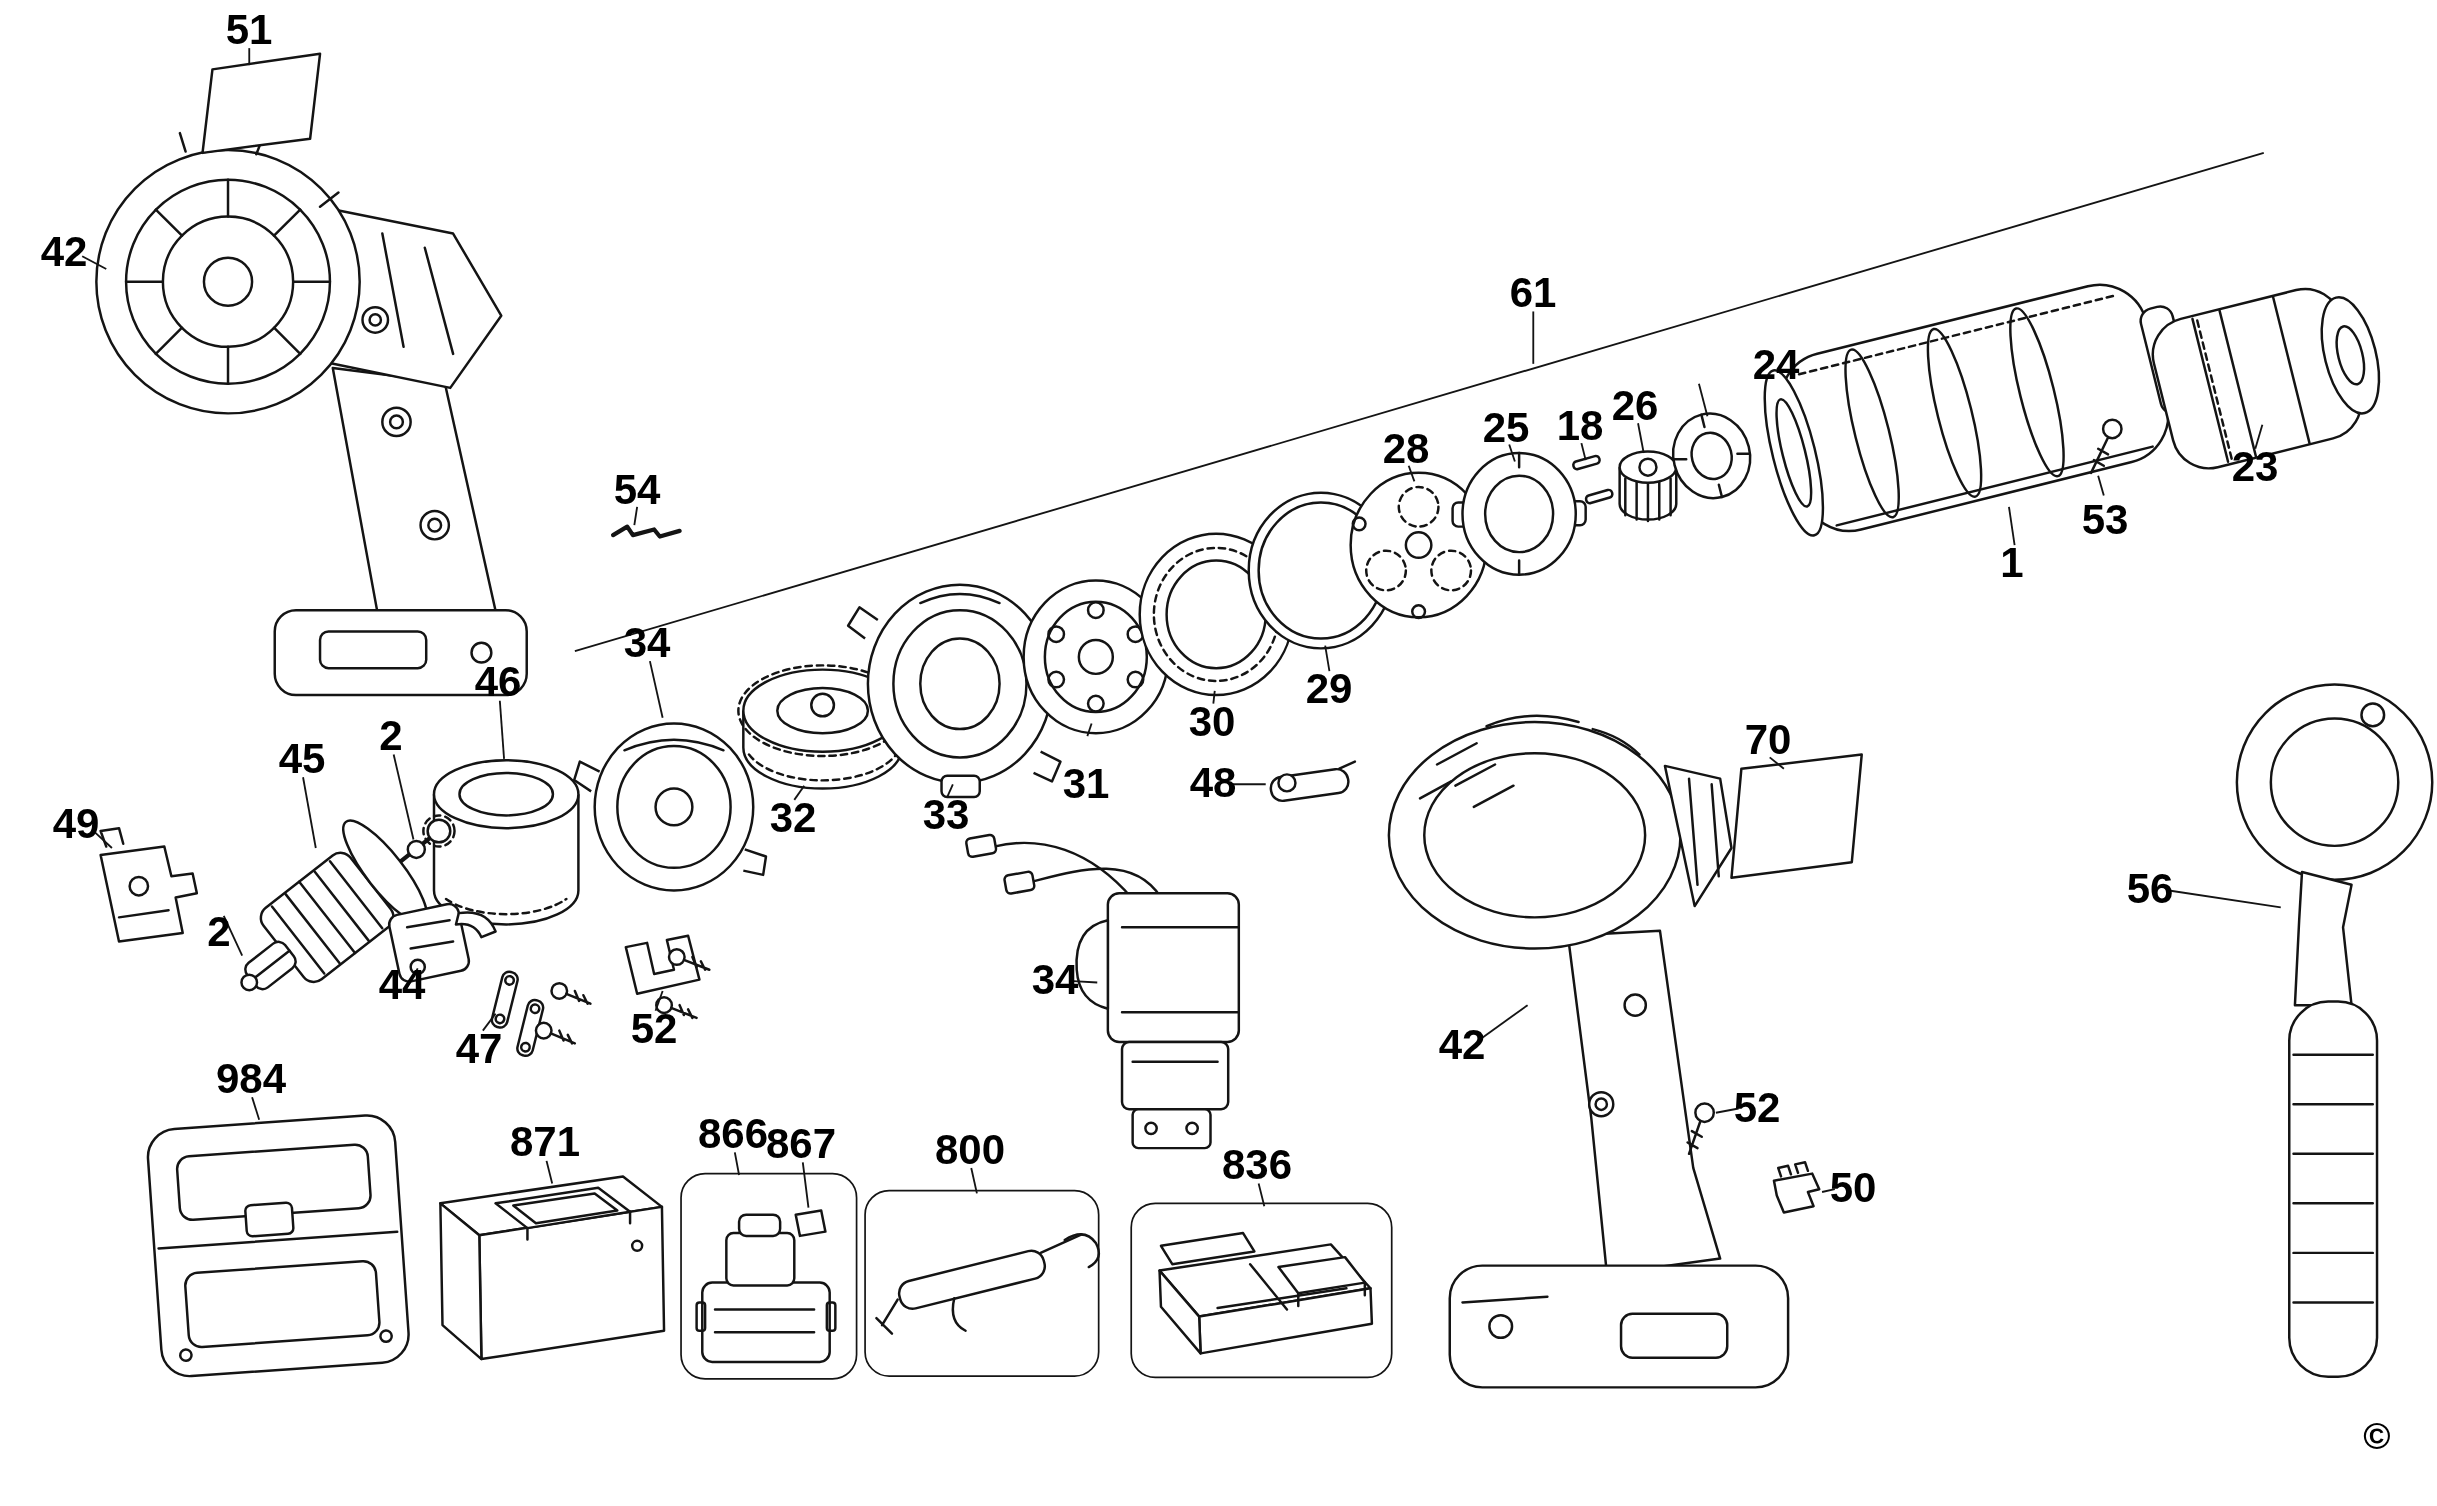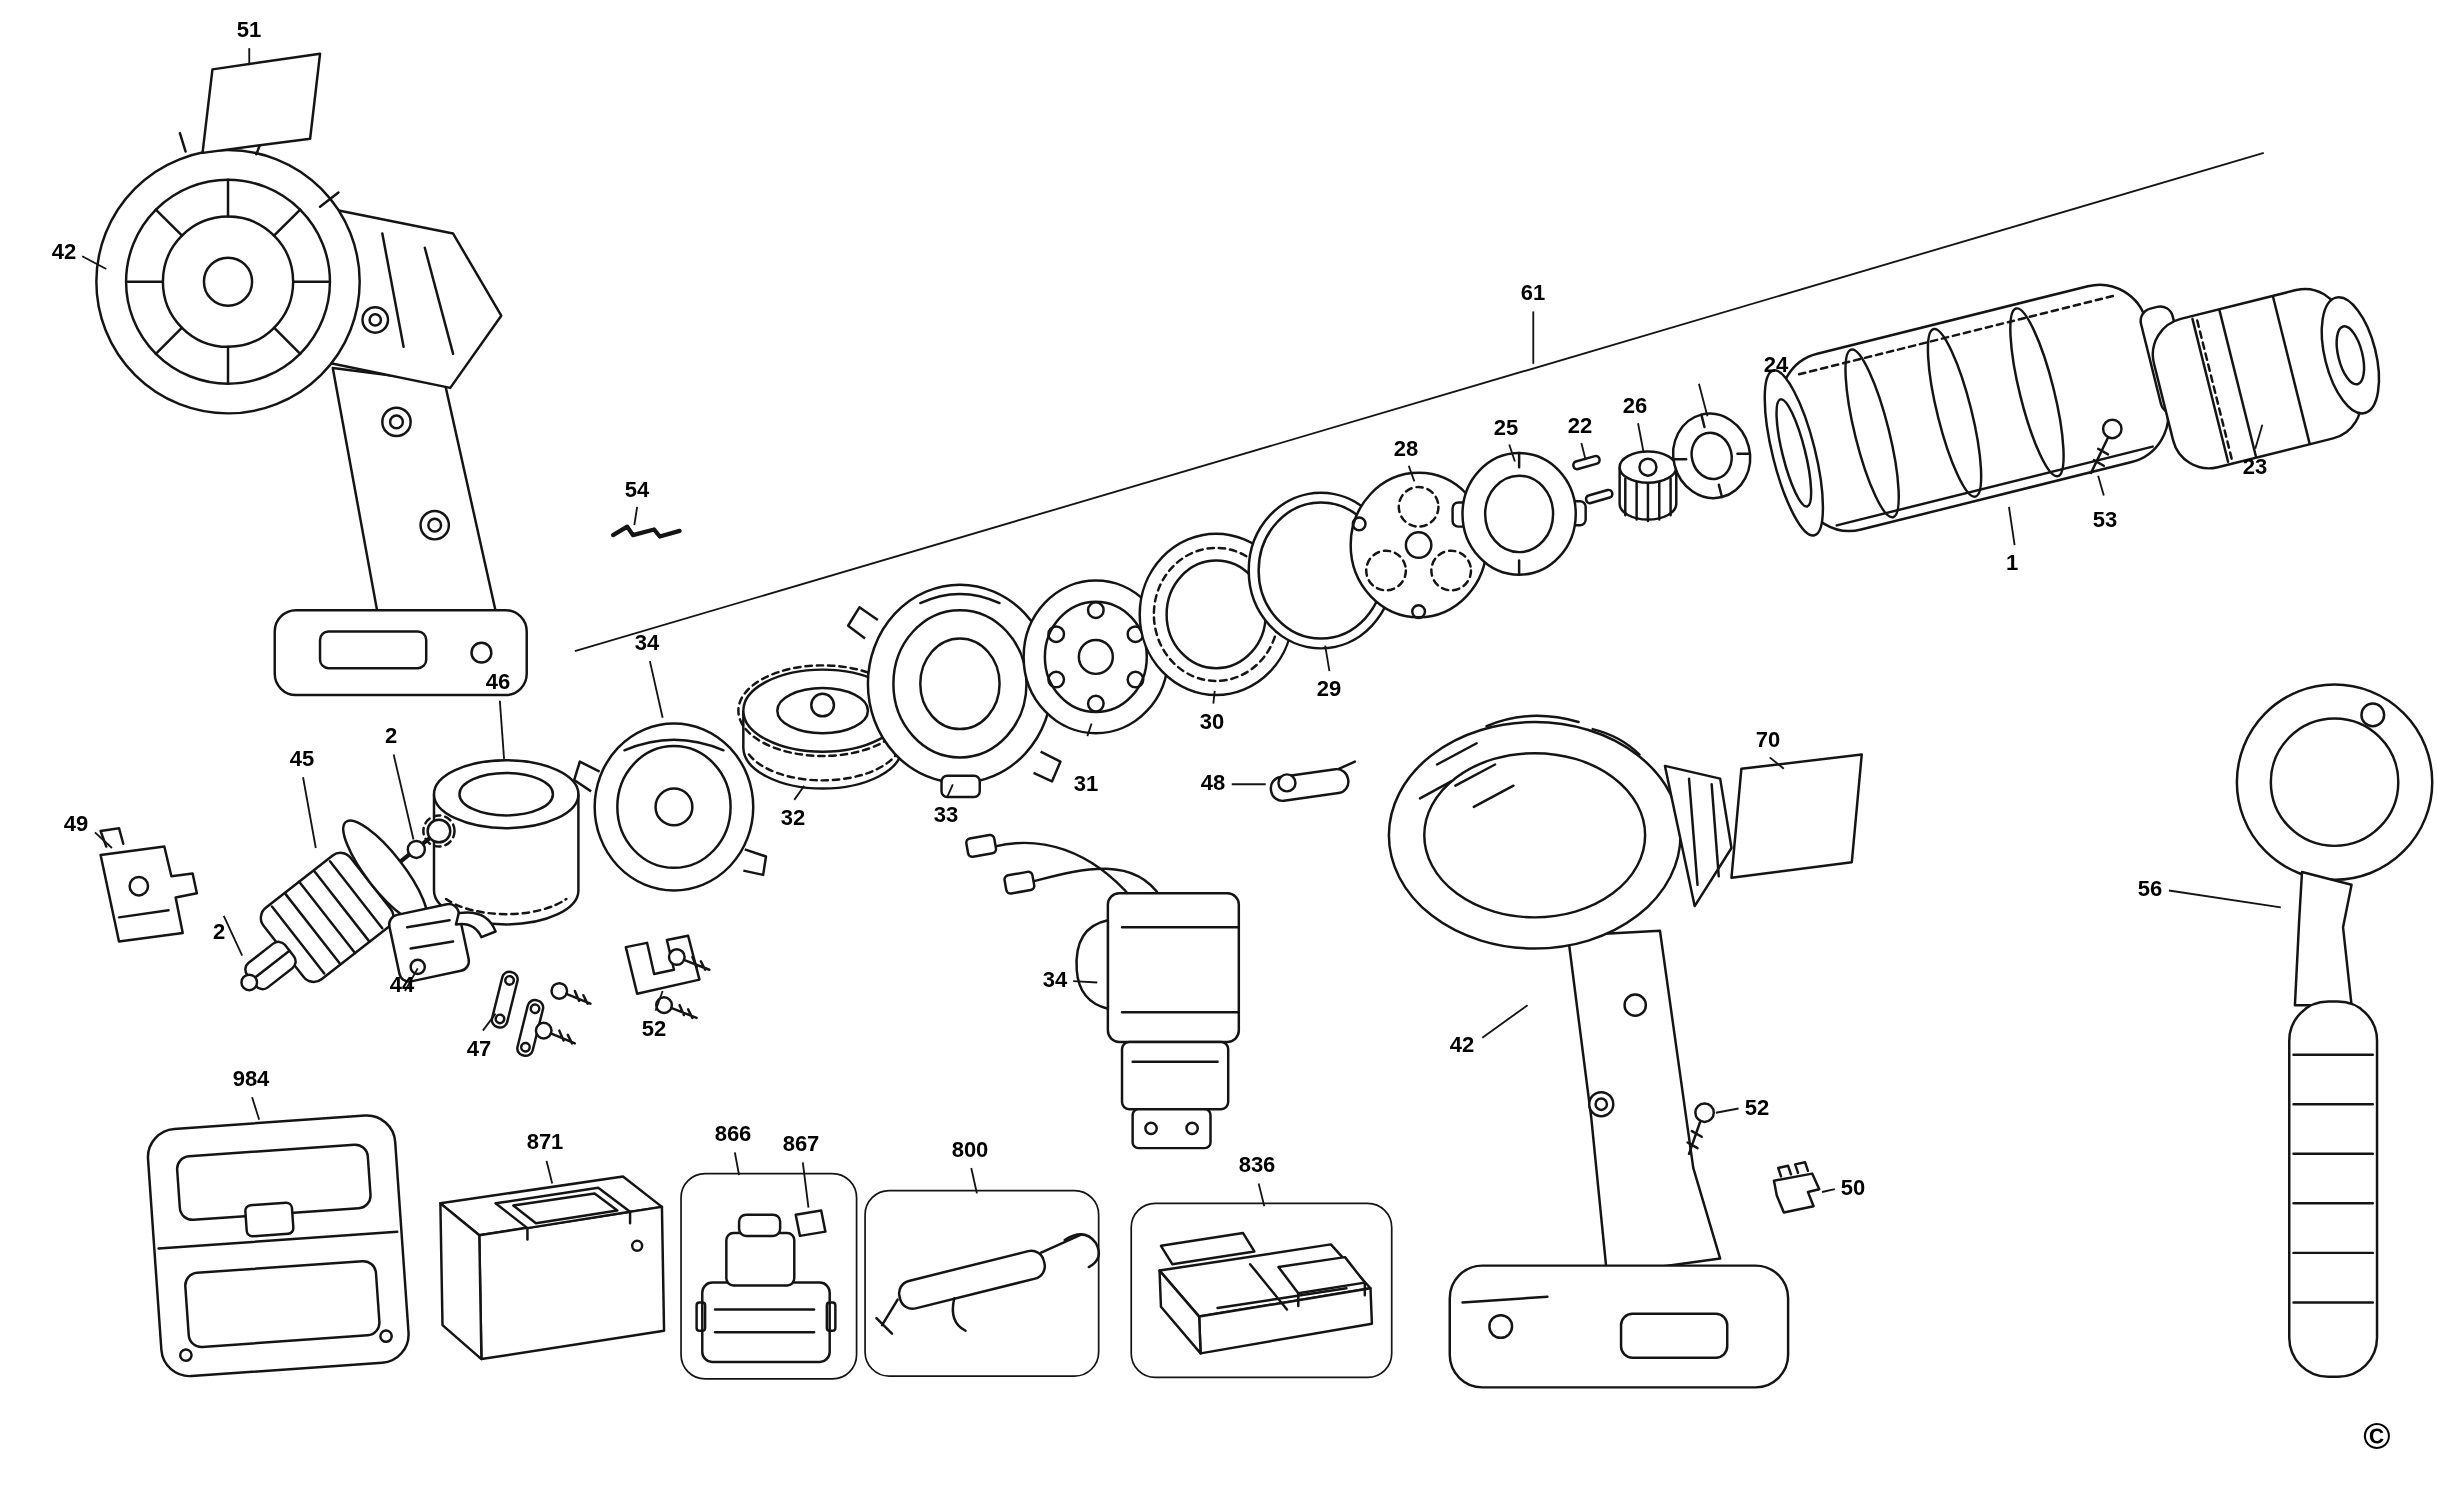--- a/index.html
+++ b/index.html
@@ -9,21 +9,21 @@
   }
   svg.art { position:absolute; left:0; top:0; width:2438px; height:1507px; }
   .ln { fill:none; stroke:#141414; stroke-width:3.5; stroke-linecap:round; stroke-linejoin:round; }
   .fw { fill:#ffffff; stroke:#141414; stroke-width:3.5; stroke-linejoin:round; }
   .thin  { stroke-width:2.4; }
   .thick { stroke-width:6; }
   .teeth { stroke-dasharray:9 7; fill:none; }
   .leader { stroke:#141414; stroke-width:2.6; fill:none; }
   .part-label {
     position:absolute; transform:translate(-50%,-50%);
-    font-weight:bold; font-size:22px; color:#000; white-space:nowrap;
+    font-weight:bold; font-size:42px; color:#000; white-space:nowrap;
   }
   .copyright {
     position:absolute; left:2377px; top:1437px; transform:translate(-50%,-50%);
     font-size:37px; font-weight:bold; color:#000;
   }
 </style>
 </head>
 <body>
 
 <div class="canvas">
@@ -397,21 +397,21 @@
       </g>
 </svg>
 
 <div id="label-layer">
       <div class="part-label" style="left: 249px; top: 30px;">51</div>
       <div class="part-label" style="left: 64px; top: 252px;">42</div>
       <div class="part-label" style="left: 637px; top: 490px;">54</div>
       <div class="part-label" style="left: 1533px; top: 293px;">61</div>
       <div class="part-label" style="left: 1406px; top: 449px;">28</div>
       <div class="part-label" style="left: 1506px; top: 428px;">25</div>
-      <div class="part-label" style="left: 1580px; top: 426px;">22</div>
+      <div class="part-label" style="left: 1580px; top: 426px;">18</div>
       <div class="part-label" style="left: 1635px; top: 406px;">26</div>
       <div class="part-label" style="left: 1776px; top: 365px;">24</div>
       <div class="part-label" style="left: 2255px; top: 467px;">23</div>
       <div class="part-label" style="left: 2105px; top: 520px;">53</div>
       <div class="part-label" style="left: 2012px; top: 563px;">1</div>
       <div class="part-label" style="left: 1329px; top: 689px;">29</div>
       <div class="part-label" style="left: 1212px; top: 722px;">30</div>
       <div class="part-label" style="left: 1086px; top: 755px; margin-top: 29px;">31</div>
       <div class="part-label" style="left: 946px; top: 815px;">33</div>
       <div class="part-label" style="left: 793px; top: 818px;">32</div>

